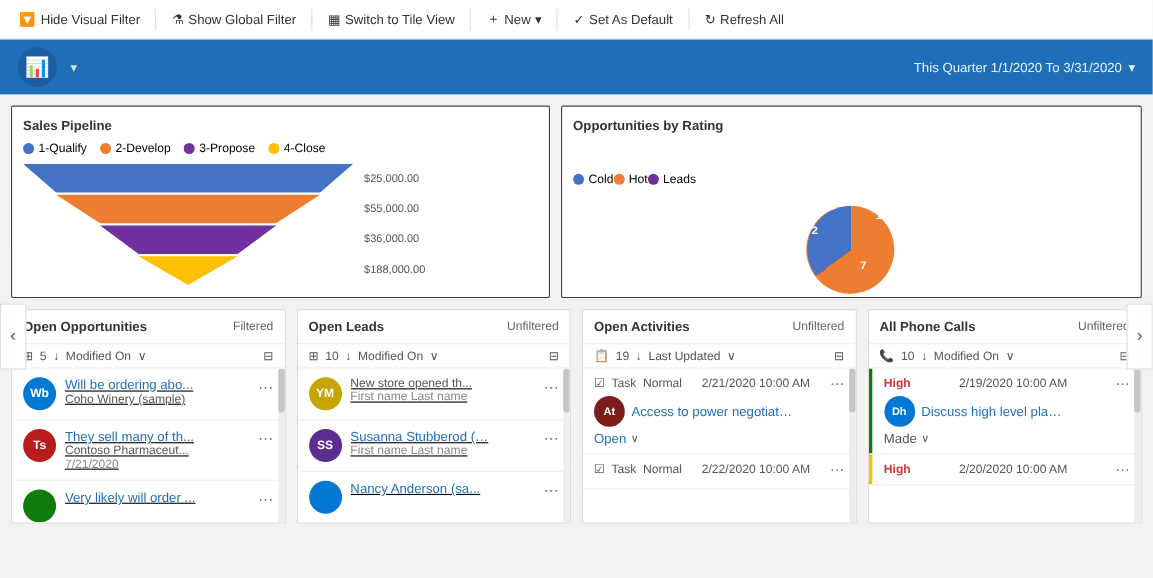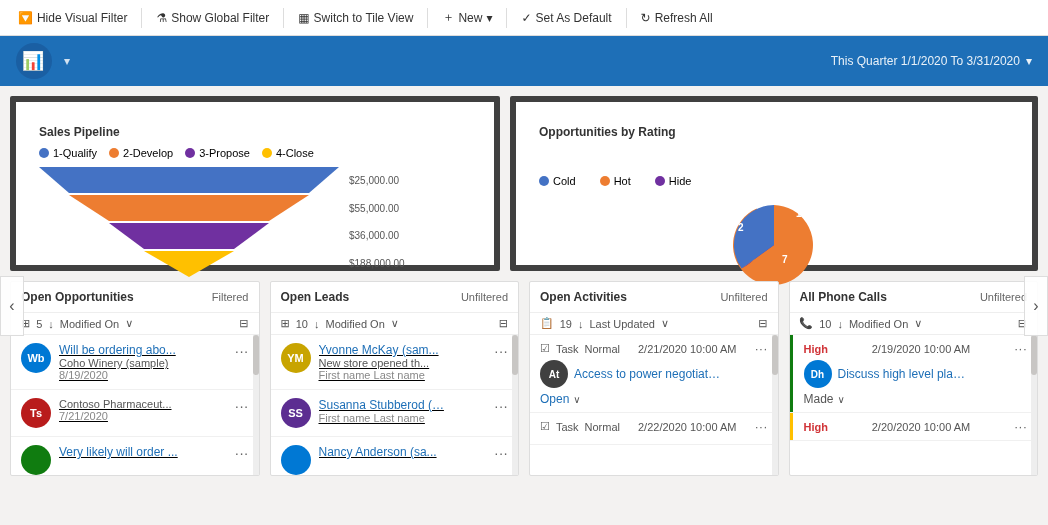--- a/index.html
+++ b/index.html
@@ -62,32 +62,32 @@
     
     .charts-row {
       display: flex;
       gap: 10px;
       margin-bottom: 10px;
       height: 175px;
     }
 
     .chart-card {
       background: white;
-      border: 6px solid #404040;
+      border: 1px solid #404040;
       border-radius: 2px;
-      padding: 23px;
+      padding: 10px;
       flex: 1;
     }
     .chart-title { font-size: 12px; font-weight: 600; margin-bottom: 8px; color: #333; }
 
     
     .funnel-legend { display: flex; gap: 12px; margin-bottom: 8px; }
     .legend-item { display: flex; align-items: center; gap: 4px; font-size: 11px; }
     .legend-dot { width: 10px; height: 10px; border-radius: 50%; }
-    .pie-legend { display: flex; gap: 24px; margin-bottom: 8px; margin-top: 36px; }
+    .pie-legend { display: flex; gap: 0; margin-bottom: 8px; margin-top: 36px; }
 
     
     .cards-row {
       display: flex;
       gap: 10px;
       height: 195px;
       border-radius: 24px;
     }
 
     .data-card {
@@ -272,21 +272,21 @@
         <div class="legend-item">
           <div class="legend-dot" style="background:#4472c4"></div>
           <span>Cold</span>
         </div>
         <div class="legend-item">
           <div class="legend-dot" style="background:#ed7d31"></div>
           <span>Hot</span>
         </div>
         <div class="legend-item">
           <div class="legend-dot" style="background:#7030a0"></div>
-          <span>Hide</span>
+          <span>Leads</span>
         </div>
       </div>
 
       <div style="display:flex; justify-content:center; align-items:center; height:100px;">
         <svg width="130" height="100" viewBox="-65 -50 130 100">
 
           <path d="M0,0 L0,-40 A40,40 0 1,1 -17.4,-36.5 Z" fill="#ed7d31"></path>
 
           <path d="M0,0 L-17.4,-36.5 A40,40 0 0,1 -32.4,23.5 Z" fill="#7030a0"></path>
 
@@ -314,27 +314,27 @@
         <span>Modified On</span>
         <span>∨</span>
         <span style="margin-left:auto;">⊟</span>
       </div>
       <div class="card-list" style="position:relative;">
         <div class="card-item">
           <div class="avatar" style="background:#0078d4">Wb</div>
           <div class="item-content">
             <div class="item-title">Will be ordering abo...</div>
             <div class="item-subtitle">Coho Winery (sample)</div>
-            <div class="item-date">8/19/2020</div>
           </div>
           <span class="item-more">···</span>
         </div>
         <div class="card-item">
           <div class="avatar" style="background:#b91c1c">Ts</div>
           <div class="item-content">
+            <div class="item-title">They sell many of th...</div>
             <div class="item-subtitle">Contoso Pharmaceut...</div>
             <div class="item-date">7/21/2020</div>
           </div>
           <span class="item-more">···</span>
         </div>
         <div class="card-item">
           <div class="avatar" style="background:#107c10"></div>
           <div class="item-content">
             <div class="item-title">Very likely will order ...</div>
           </div>
@@ -356,21 +356,20 @@
         <span>10</span>
         <span>↓</span>
         <span>Modified On</span>
         <span>∨</span>
         <span style="margin-left:auto;">⊟</span>
       </div>
       <div class="card-list" style="position:relative;">
         <div class="card-item">
           <div class="avatar" style="background:#c8a400">YM</div>
           <div class="item-content">
-            <div class="item-title">Yvonne McKay (sam...</div>
             <div class="item-subtitle">New store opened th...</div>
             <div class="item-date">First name Last name</div>
           </div>
           <span class="item-more">···</span>
         </div>
         <div class="card-item">
           <div class="avatar" style="background:#5c2d91">SS</div>
           <div class="item-content">
             <div class="item-title">Susanna Stubberod (…</div>
             <div class="item-date">First name Last name</div>
@@ -409,21 +408,21 @@
           <div style="display:flex; align-items:center; justify-content:space-between; margin-bottom:4px;">
             <div style="display:flex; gap:6px; align-items:center; font-size:11px; color:#555;">
               <span>☑</span>
               <span>Task</span>
               <span>Normal</span>
             </div>
             <div style="font-size:11px; color:#555;">2/21/2020 10:00 AM</div>
             <span style="color:#666; cursor:pointer;">···</span>
           </div>
           <div style="display:flex; align-items:center; gap:6px;">
-            <div class="activity-avatar" style="background:#404040;">At</div>
+            <div class="activity-avatar" style="background:#7f1d1d;">At</div>
             <span style="color:#1e6fb7; font-size:12px; white-space:nowrap; overflow:hidden; text-overflow:ellipsis; max-width:150px;">Access to power negotiated ...</span>
           </div>
           <div style="display:flex; align-items:center; gap:4px; margin-top:4px;">
             <span style="color:#1e6fb7; font-size:12px;">Open</span>
             <span style="color:#555; font-size:10px;">∨</span>
           </div>
         </div>
 
         <div style="border-bottom:1px solid #f0f0f0; padding: 6px 10px;">
           <div style="display:flex; align-items:center; justify-content:space-between; margin-bottom:4px;">

